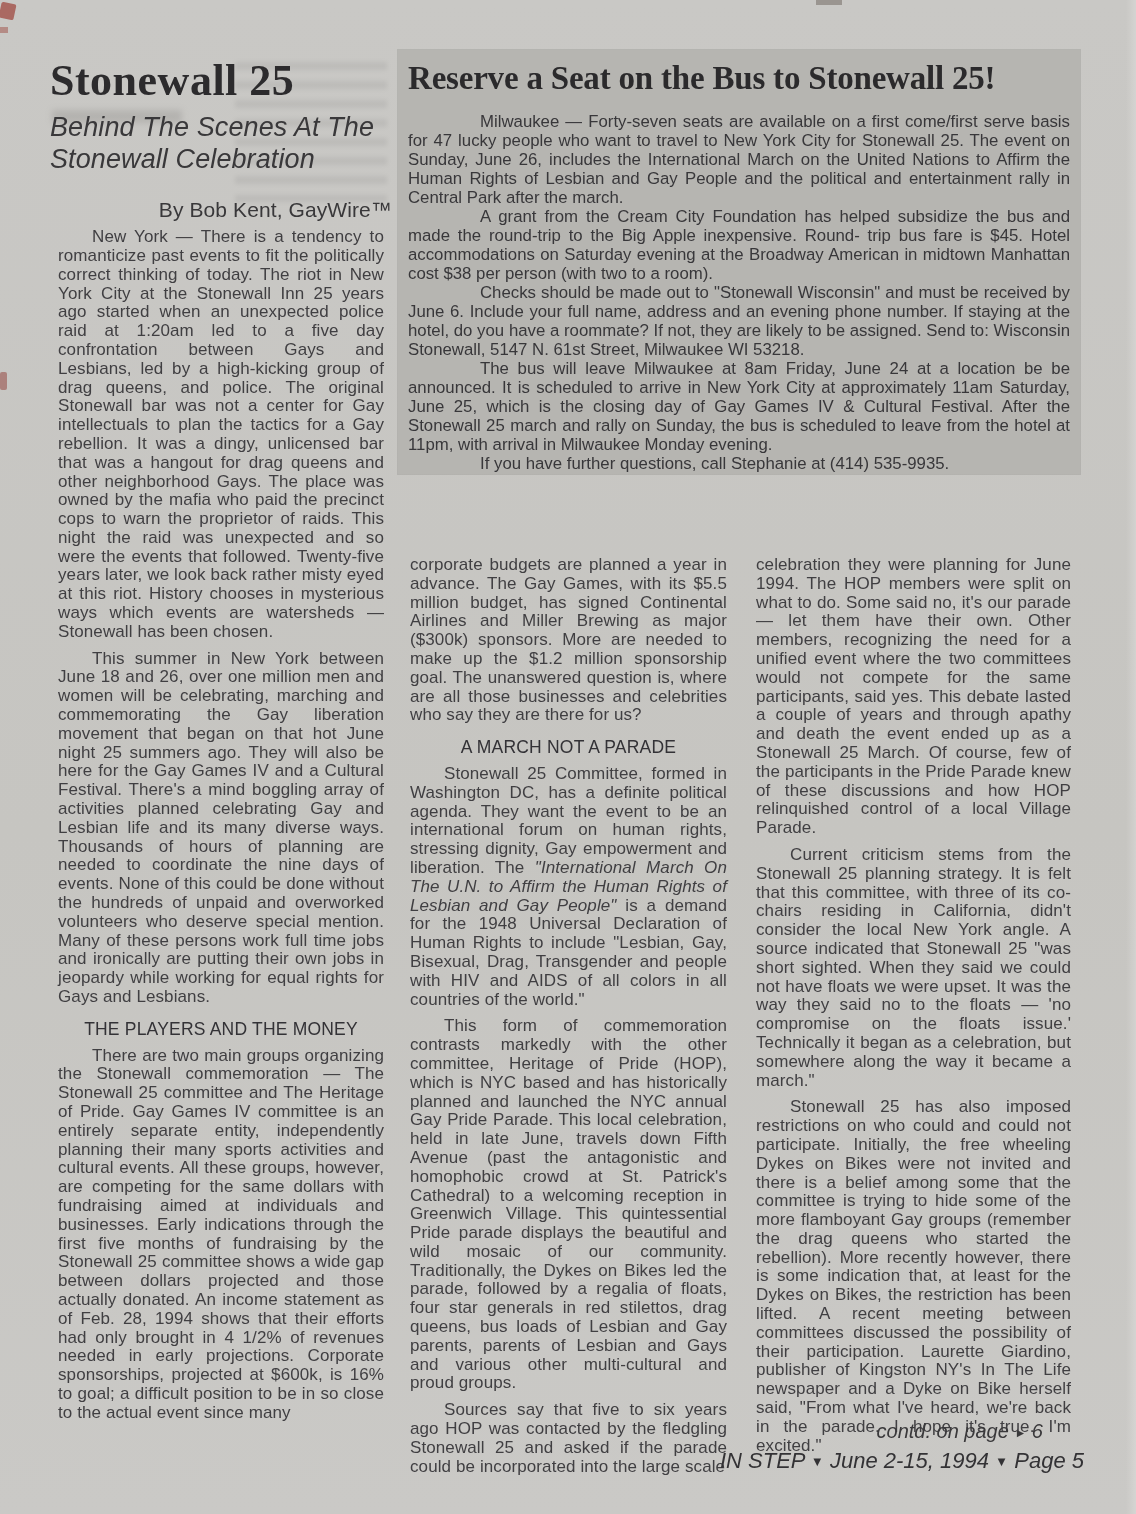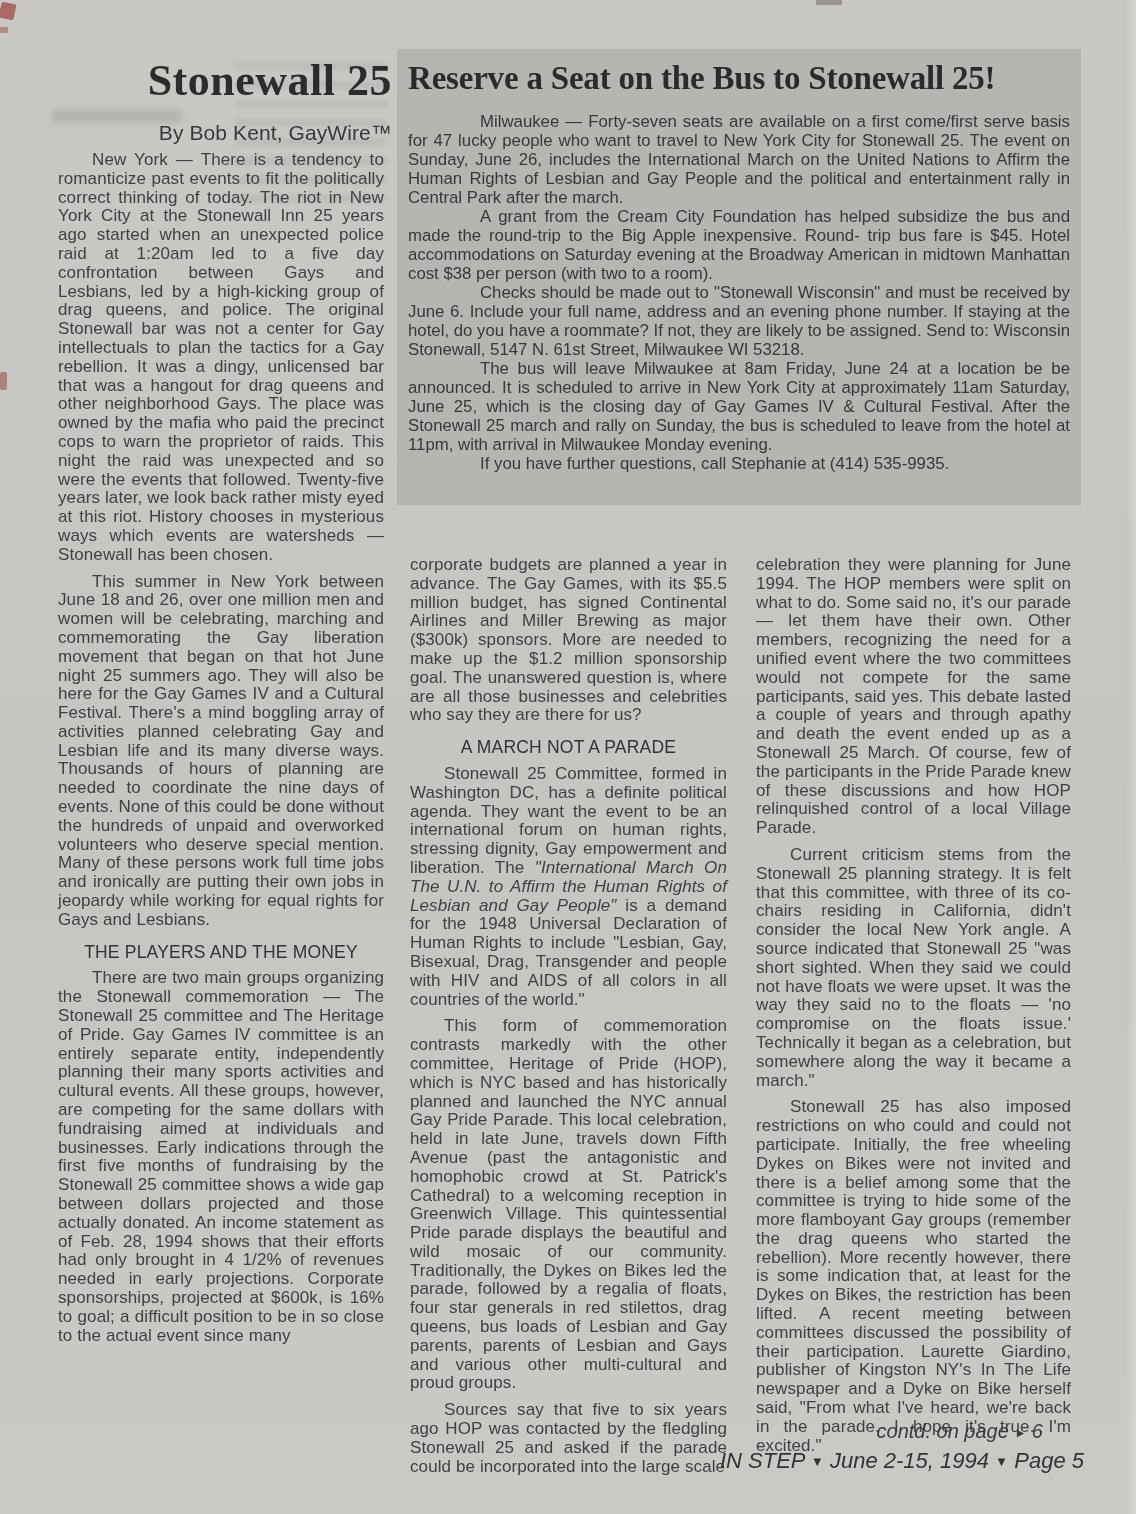--- a/index.html
+++ b/index.html
@@ -10,26 +10,26 @@
   }
   
   .col{position:absolute;text-align:justify;font-size:17px;line-height:18.8px;letter-spacing:.1px;color:#403f42;}
   .col p{margin:8px;text-indent:34px;}
   .col p.noindent{text-indent:0;}
   .subhead{font-weight:normal;text-align:center;text-indent:0;margin:13px 0 3px;color:#333236;letter-spacing:.2px;font-size:17.5px;}
   #col-left{left:50px;top:58px;width:342px;}
   #col-mid{left:402px;top:548px;width:333px;}
   #col-right{left:748px;top:548px;width:331px;}
   
-  .art-title{font-family:"Liberation Serif",serif;font-weight:700;font-size:44px;line-height:1.05;margin:0 0 20px;color:#2c2b2d;text-align:right;text-indent:0;letter-spacing:.5px;}
+  .art-title{font-family:"Liberation Serif",serif;font-weight:700;font-size:44px;line-height:1.05;margin:0 0 8px;color:#2c2b2d;text-align:left;text-indent:0;letter-spacing:.5px;}
   .art-subtitle{font-style:italic;font-weight:400;font-size:27px;line-height:1.17;margin:0 0 26px;color:#39383a;text-align:left;text-indent:0;}
   .byline{text-align:right;font-size:21px;margin:0 0 4px;color:#39383a;text-indent:0;}
   
   #busbox{position:absolute;left:398px;top:50px;width:682px;box-sizing:border-box;
-    background:#b6b5b1;padding:10px 10px 31px 10px;box-shadow:0 0 0 1px rgba(120,118,114,.25);}
+    background:#b6b5b1;padding:10px 10px 1px 10px;box-shadow:0 0 0 1px rgba(120,118,114,.25);}
   .box-title{font-family:"Liberation Serif",serif;font-weight:700;font-size:33px;line-height:1.1;margin:0 0 16px;color:#2b2a2c;letter-spacing:-.2px;}
   .box-subtitle{font-style:italic;font-size:27px;margin:0 0 20px;color:#38373a;}
   .box-body{font-size:16.8px;line-height:19px;text-align:justify;color:#38373a;}
   .box-body p{margin:0;text-indent:72px;}
   
   .sc-b{font-weight:normal;}
   .sc-i{font-style:italic;}
   .sc-v{font-size:.6em;vertical-align:.12em;}
   
   #contd{position:absolute;left:712px;width:331px;top:1420px;text-align:right;font-style:italic;font-size:20px;color:#3a393b;}
@@ -56,20 +56,21 @@
   <div class="mark mark-red-2"></div>
   <div class="mark mark-red-3"></div>
   <div class="mark mark-dark-top"></div>
   <div class="mark smudge-title"></div>
   <div class="mark ghost-lines"></div>
   <div class="mark pen-hook"></div>
   <div class="mark edge-right"></div>
 
   <div class="col" id="col-left">
     <h1 class="art-title">Stonewall 25</h1>
+    <h2 class="art-subtitle">Behind The Scenes At The Stonewall Celebration</h2>
     <div class="byline">By Bob Kent, GayWire™</div>
     <p><span class="sc-b">New York — </span><span>There is a tendency to romanticize past events to fit the politically correct thinking of today. The riot in New York City at the Stonewall Inn 25 years ago started when an unexpected police raid at 1:20am led to a five day confrontation between Gays and Lesbians, led by a high-kicking group of drag queens, and police. The original Stonewall bar was not a center for Gay intellectuals to plan the tactics for a Gay rebellion. It was a dingy, unlicensed bar that was a hangout for drag queens and other neighborhood Gays. The place was owned by the mafia who paid the precinct cops to warn the proprietor of raids. This night the raid was unexpected and so were the events that followed. Twenty-five years later, we look back rather misty eyed at this riot. History chooses in mysterious ways which events are watersheds — Stonewall has been chosen.</span></p>
     <p><span>This summer in New York between June 18 and 26, over one million men and women will be celebrating, marching and commemorating the Gay liberation movement that began on that hot June night 25 summers ago. They will also be here for the Gay Games IV and a Cultural Festival. There's a mind boggling array of activities planned celebrating Gay and Lesbian life and its many diverse ways. Thousands of hours of planning are needed to coordinate the nine days of events. None of this could be done without the hundreds of unpaid and overworked volunteers who deserve special mention. Many of these persons work full time jobs and ironically are putting their own jobs in jeopardy while working for equal rights for Gays and Lesbians.</span></p>
     <div class="subhead">THE PLAYERS AND THE MONEY</div>
     <p><span>There are two main groups organizing the Stonewall commemoration — The Stonewall 25 committee and The Heritage of Pride. Gay Games IV committee is an entirely separate entity, independently planning their many sports activities and cultural events. All these groups, however, are competing for the same dollars with fundraising aimed at individuals and businesses. Early indications through the first five months of fundraising by the Stonewall 25 committee shows a wide gap between dollars projected and those actually donated. An income statement as of Feb. 28, 1994 shows that their efforts had only brought in 4 1/2% of revenues needed in early projections. Corporate sponsorships, projected at $600k, is 16% to goal; a difficult position to be in so close to the actual event since many</span></p>
   </div>
 
   <div id="busbox">
     <h2 class="box-title">Reserve a Seat on the Bus to Stonewall 25!</h2>
     <div class="box-body">

